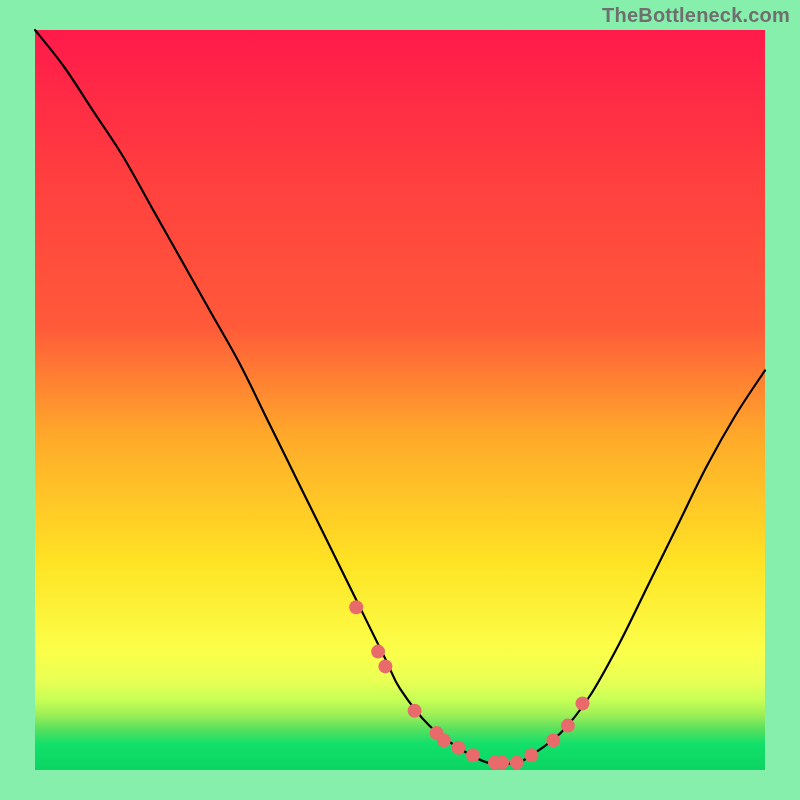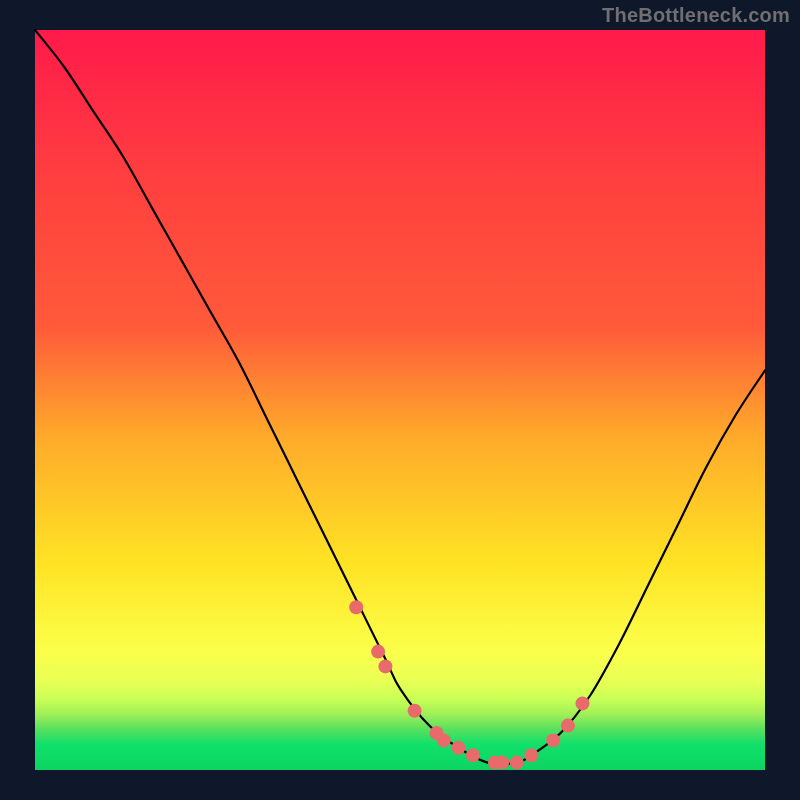--- a/index.html
+++ b/index.html
@@ -9,21 +9,21 @@
     height: 800px;
     background: #000;
     overflow: hidden;
   }
   .frame {
     position: absolute;
     left: 0;
     top: 0;
     width: 800px;
     height: 800px;
-    background: #0f172a;
+    background: #86efac;
   }
   .watermark {
     position: absolute;
     top: 4px;
     right: 10px;
     font-family: Arial, Helvetica, sans-serif;
     font-size: 20px;
     font-weight: 600;
     color: #6f6f6f;
     letter-spacing: 0.2px;

